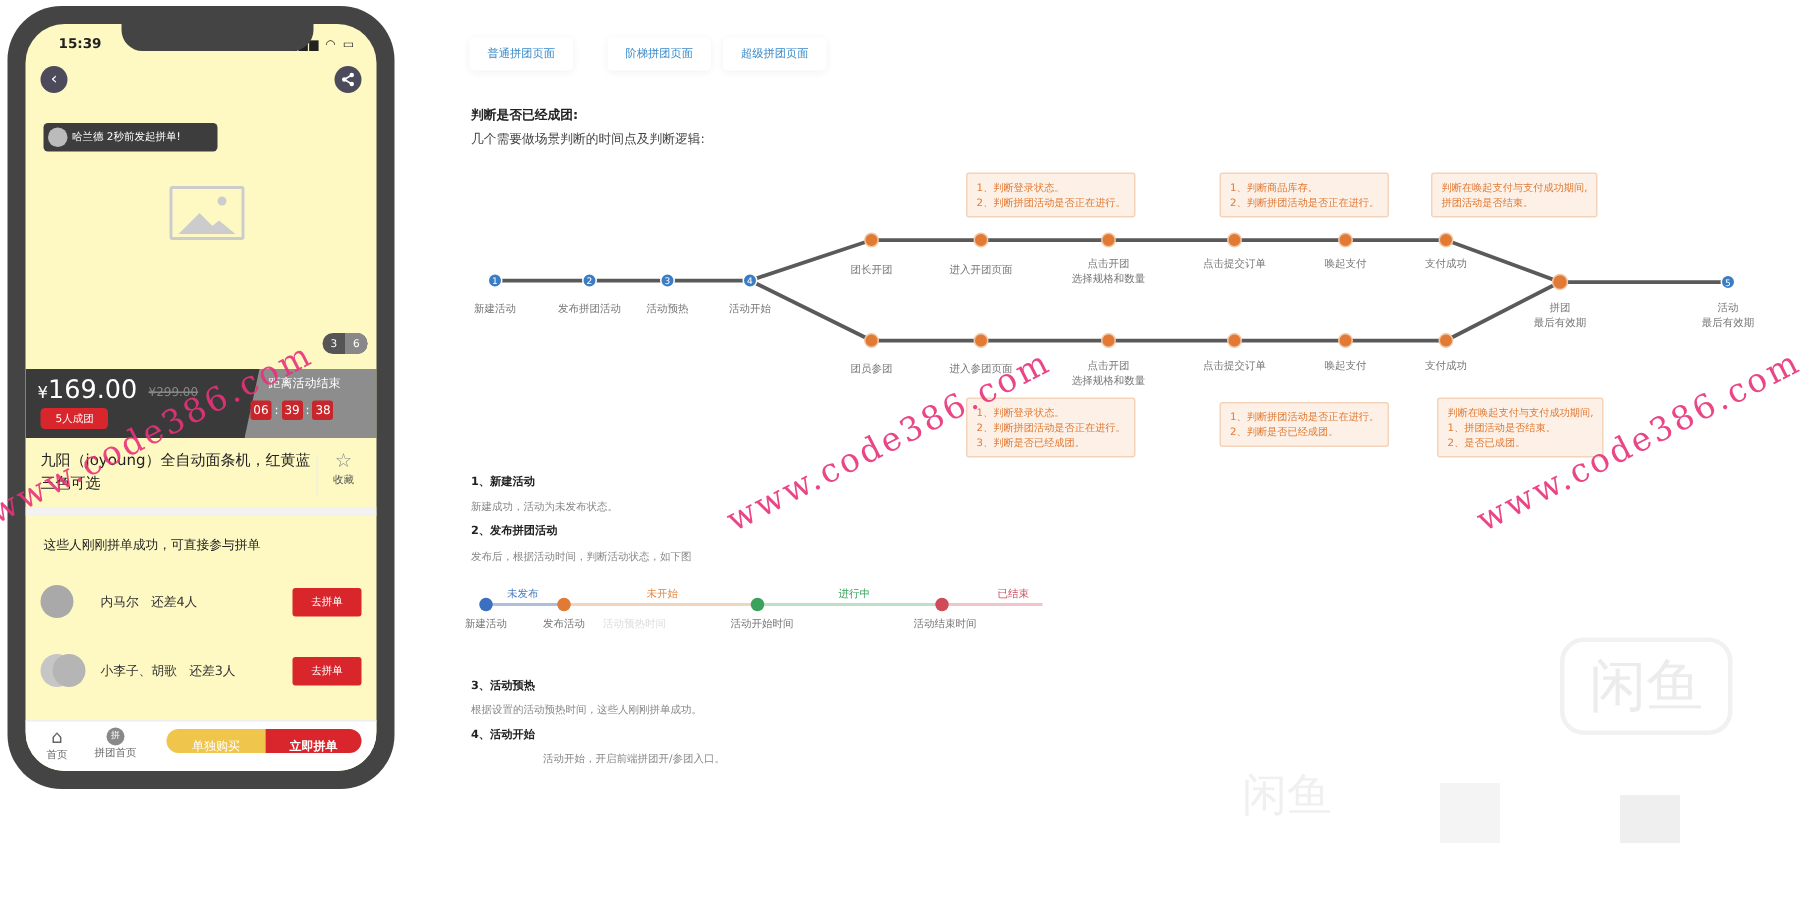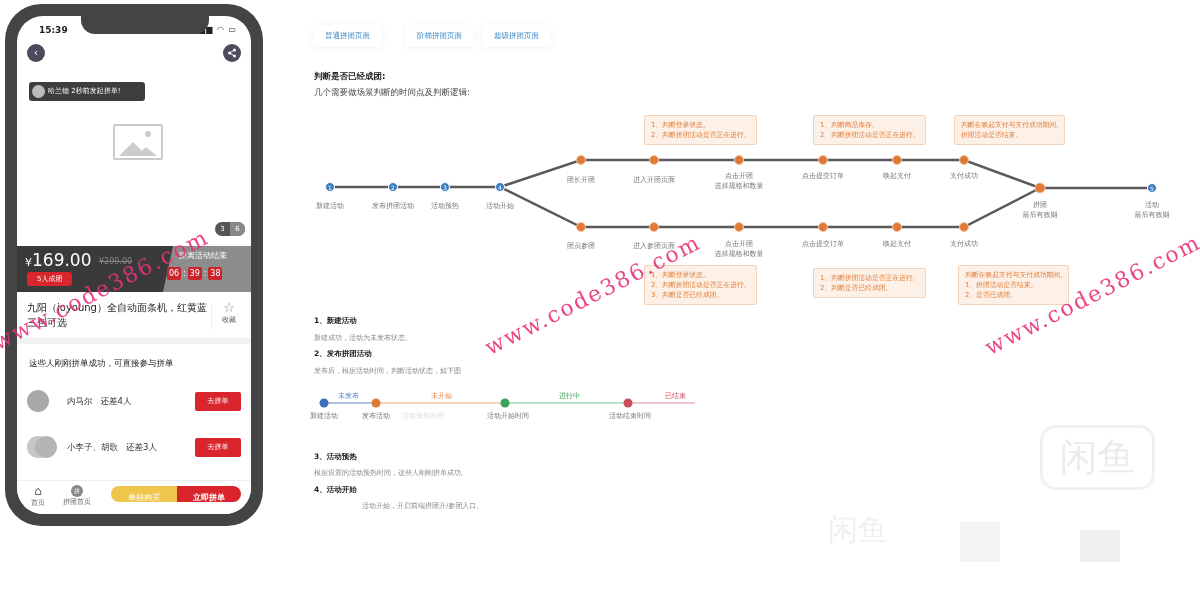--- a/index.html
+++ b/index.html
@@ -3,21 +3,21 @@
 <meta charset="utf-8">
 <style>
   * { box-sizing: border-box; margin: 0; padding: 0; }
   html, body { width: 1200px; height: 600px; background: #ffffff; overflow: hidden;
     font-family: "DejaVu Sans", "Liberation Sans", sans-serif; color: #333; }
 
   
   .phone { position: absolute; left: 5px; top: 4px; width: 258px; height: 522px;
     background: #444; border-radius: 36px; }
   .screen { position: absolute; left: 12px; top: 12px; width: 234px; height: 498px;
-    background: #ffffff; border-radius: 26px; overflow: hidden; }
+    background: #fef9c3; border-radius: 26px; overflow: hidden; }
   .notch { position: absolute; left: 64px; top: 0; width: 128px; height: 18px;
     background: #444; border-radius: 0 0 14px 14px; z-index: 5; }
   .status-time { position: absolute; left: 22px; top: 9px; font-size: 9px; font-weight: bold; color: #222; }
   .status-icons { position: absolute; right: 14px; top: 9px; font-size: 8px; color: #222; letter-spacing: 1px; }
   .circle-btn { position: absolute; width: 18px; height: 18px; border-radius: 50%;
     background: #4b4b5c; color: #fff; font-size: 11px; line-height: 18px; text-align: center; }
   .toast { position: absolute; left: 12px; top: 66px; height: 19px; width: 116px;
     background: #3d3d3d; border-radius: 3px; color: #fff; font-size: 7px; line-height: 19px; padding-left: 19px; }
   .toast .av { position: absolute; left: 3px; top: 3px; width: 13px; height: 13px; border-radius: 50%; background: #bbb; }
   .img-ph { position: absolute; left: 96px; top: 108px; width: 50px; height: 36px;

